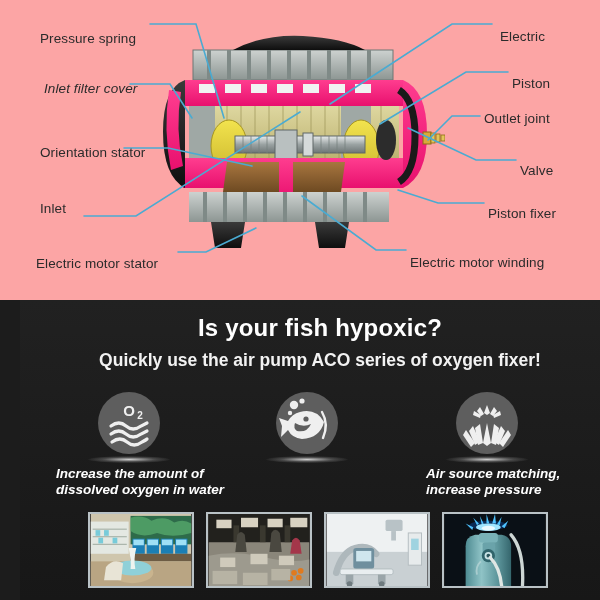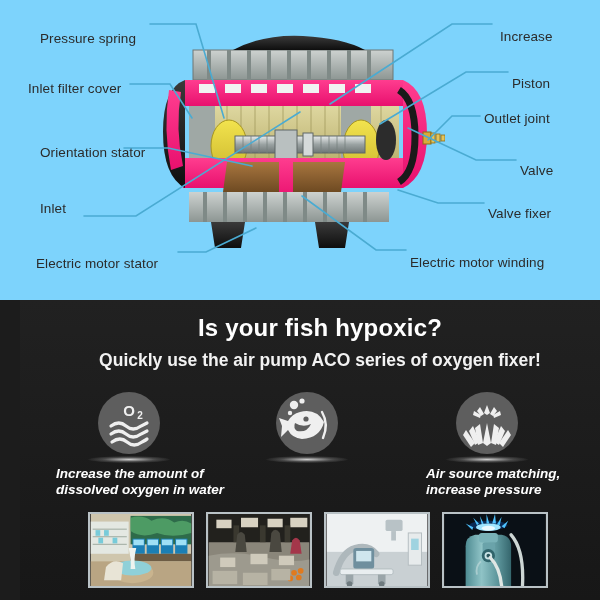--- a/index.html
+++ b/index.html
@@ -6,21 +6,21 @@
   body{
     width:600px;height:600px;overflow:hidden;
     font-family:"Liberation Sans",sans-serif;
     background:#1c1c1c;
   }
   #page{position:relative;width:600px;height:600px;}
 
   
   .diagram-section{
     position:absolute;left:0;top:0;width:600px;height:300px;
-    background:#7dd3fc;overflow:hidden;
+    background:#fca5a5;overflow:hidden;
   }
   .svg-layer{position:absolute;left:0;top:0;width:600px;height:300px;}
 
   .dlabel{
     position:absolute;
     color:#2b2b2b;
     font-size:13.5px;
     letter-spacing:.1px;
     white-space:nowrap;
     line-height:1;
@@ -254,30 +254,30 @@
 
         <path d="M516 160 L476 160 L408 128"></path>
 
         <path d="M484 203 L438 203 L398 190"></path>
 
         <path d="M406 250 L376 250 L302 196"></path>
       </g>
     </svg>
 
     <div class="dlabel" style="left:40px;top:32px;">Pressure spring</div>
-    <div class="dlabel" style="left:28px;top:82px;">Inlet filter cover</div>
+    <div class="dlabel" style="left:44px;top:82px;font-style:italic;">Inlet filter cover</div>
     <div class="dlabel" style="left:40px;top:146px;">Orientation stator</div>
     <div class="dlabel" style="left:40px;top:202px;">Inlet</div>
     <div class="dlabel" style="left:36px;top:257px;">Electric motor stator</div>
 
-    <div class="dlabel" style="left:500px;top:30px;">Increase</div>
+    <div class="dlabel" style="left:500px;top:30px;">Electric</div>
     <div class="dlabel" style="left:512px;top:77px;">Piston</div>
     <div class="dlabel" style="left:484px;top:112px;">Outlet joint</div>
     <div class="dlabel" style="left:520px;top:164px;">Valve</div>
-    <div class="dlabel" style="left:488px;top:207px;">Valve fixer</div>
+    <div class="dlabel" style="left:488px;top:207px;">Piston fixer</div>
     <div class="dlabel" style="left:410px;top:256px;text-align:right;">Electric motor winding</div>
   </div>
 
   <div class="dark-section">
 
     <div class="headline">Is your fish hypoxic?</div>
     <div class="subheadline">Quickly use the air pump ACO series of oxygen fixer!</div>
 
     <div class="features">
 

